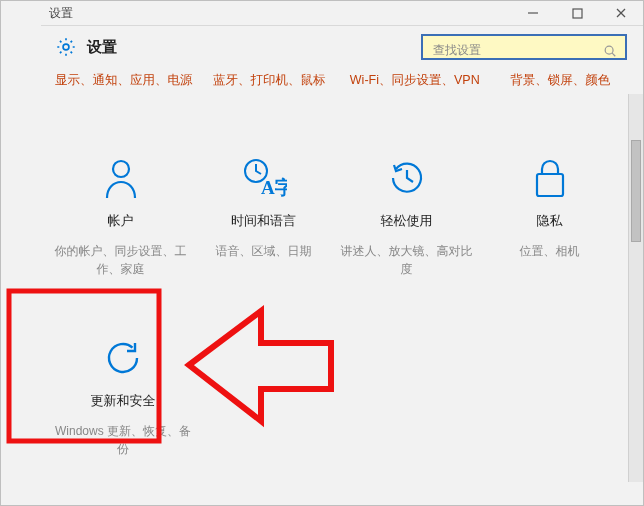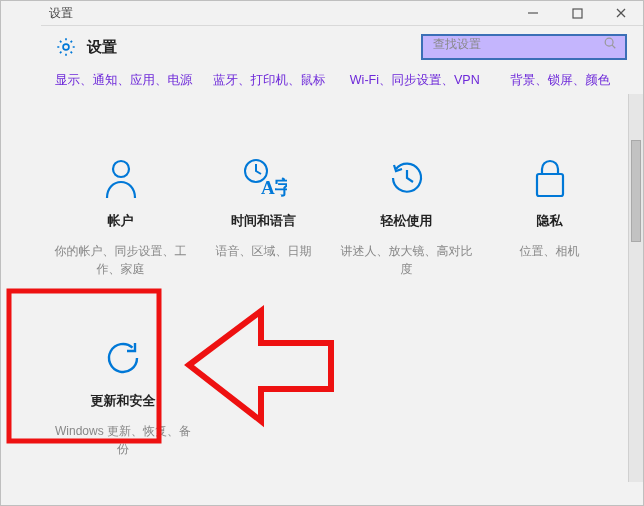--- a/index.html
+++ b/index.html
@@ -59,46 +59,46 @@
   }
   .page-title {
     font-size: 15px;
     font-weight: bold;
     color: #222;
     flex: 0 0 auto;
   }
   .spacer { flex: 1; }
   .search-wrap {
     border: 2px solid #3b6fb6;
-    background: #c4b5fd;
+    background: #fef9c3;
     height: 26px;
     width: 206px;
     display: flex;
-    align-items: flex-start;
+    align-items: flex-end;
     padding: 0 8px;
     box-sizing: border-box;
     margin-left: 20px;
   }
   .search-wrap input {
     border: none;
     outline: none;
     font-size: 12px;
     flex: 1;
     color: #666;
     background: transparent;
   }
   .search-wrap input::placeholder { color: #888; }
   .search-wrap .mag { color: #888; display:flex; align-items:center; }
 
   
   .cats {
     display: flex;
     padding: 4px 10px 4px 10px;
     font-size: 12.5px;
-    color: #6d28d9;
+    color: #c2410c;
     line-height: 1.6;
   }
   .cat {
     width: 150px;
     text-align: center;
     padding: 0 4px;
     box-sizing: border-box;
     cursor: pointer;
   }
 
@@ -145,21 +145,21 @@
   .tile .ic {
     height: 48px;
     display: flex;
     align-items: center;
     justify-content: center;
     color: #c2410c;
   }
   .tile .ttl {
     margin-top: 10px;
     font-size: 13px;
-    font-weight: bold;
+    font-weight: normal;
     color: #222;
   }
   .tile .sub {
     margin-top: 12px;
     font-size: 12px;
     color: #888;
     line-height: 1.5;
   }
 
   

